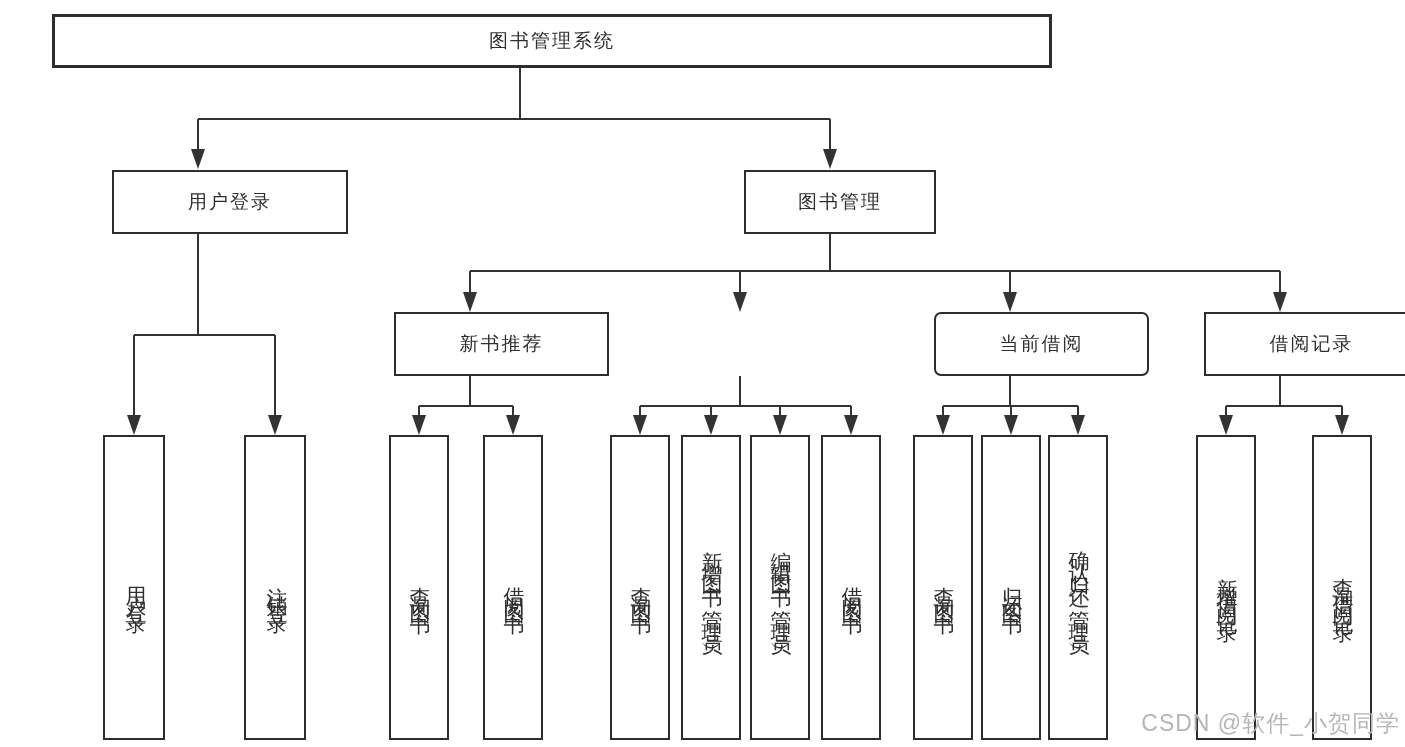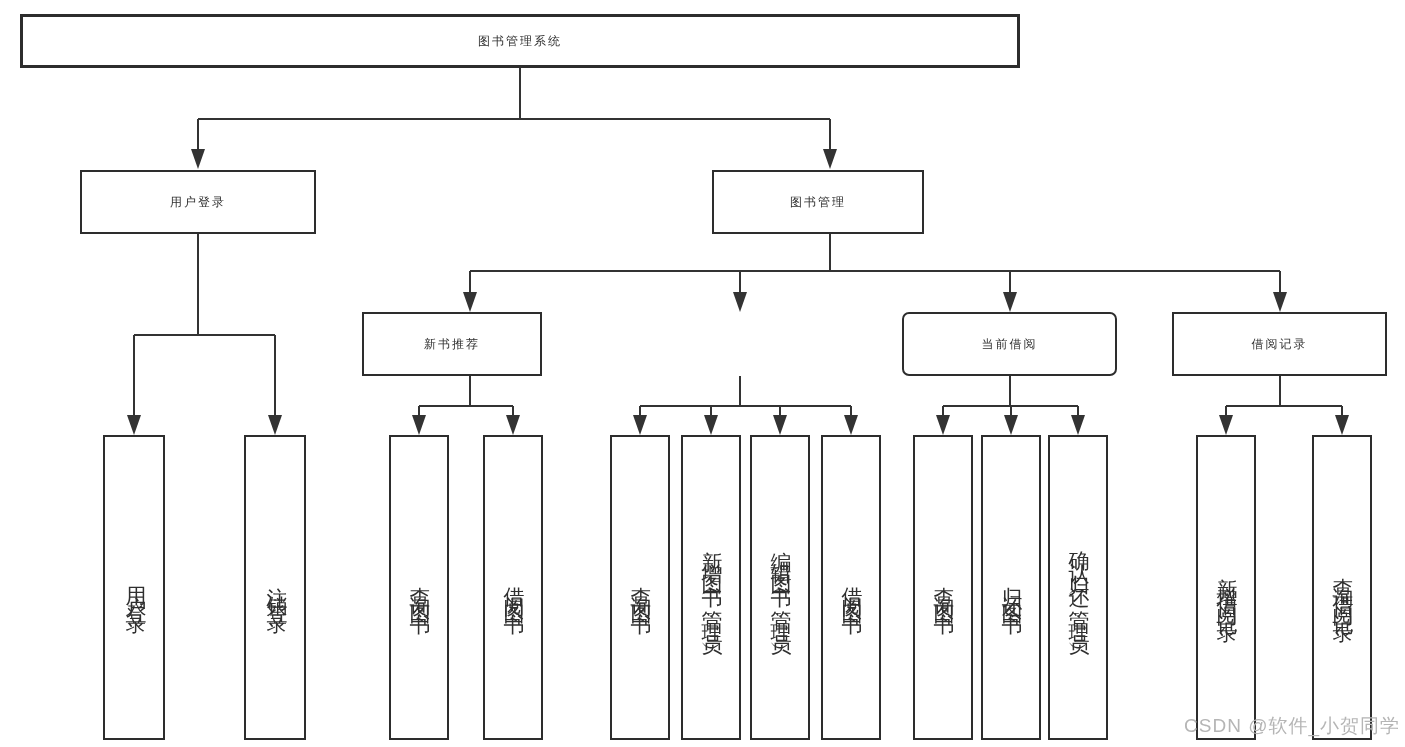--- a/index.html
+++ b/index.html
@@ -16,35 +16,35 @@
     font-family:"Liberation Sans","DejaVu Sans",sans-serif;
     color:var(--text);
   }
   .connector{position:absolute;left:0;top:0;}
   .connector path{fill:none;stroke:var(--line);stroke-width:2;}
   .connector polygon{fill:var(--line);stroke:none;}
   .node{
     position:absolute;box-sizing:border-box;background:#fff;
     border:2px solid var(--box-border);
     display:flex;align-items:center;justify-content:center;
-    font-size:12px;letter-spacing:2px;white-space:nowrap;
+    font-size:19px;letter-spacing:2px;white-space:nowrap;margin-left:32px;
   }
   .node.root{border-width:3px;}
   .leaf{
     position:absolute;box-sizing:border-box;background:#fff;
     border:2px solid var(--box-border);
     top:435px;height:305px;width:60px;
     writing-mode:vertical-rl;text-orientation:mixed;
     text-align:center;line-height:54px;
     font-size:21px;letter-spacing:9px;
   }
   .leaf.long{letter-spacing:12px;}
   .watermark{
     position:absolute;right:5px;bottom:8px;z-index:10;
-    font-size:19px;color:var(--watermark);letter-spacing:1px;
+    font-size:23px;color:var(--watermark);letter-spacing:1px;
   }
 </style>
 </head>
 <body>
 
 <div class="stage">
 
   <svg class="connector" width="1405" height="747" viewBox="0 0 1405 747">
     <path d="M520 68 V119 M198 119 H830 M198 119 V152 M830 119 V152"></path>
     <path d="M198 234 V335 M134 335 H275 M134 335 V418 M275 335 V418"></path>
@@ -72,23 +72,23 @@
       <polygon points="1011,435 1004,415 1018,415"></polygon>
       <polygon points="1078,435 1071,415 1085,415"></polygon>
       <polygon points="1226,435 1219,415 1233,415"></polygon>
       <polygon points="1342,435 1335,415 1349,415"></polygon>
     </g>
   </svg>
 
   <div class="node root" style="left:20px;top:14px;width:1000px;height:54px;">图书管理系统</div>
 
   <div class="node" style="left:80px;top:170px;width:236px;height:64px;">用户登录</div>
-  <div class="node" style="left:712px;top:170px;width:212px;height:64px;text-align:right;">图书管理</div>
+  <div class="node" style="left:712px;top:170px;width:192px;height:64px;text-align:right;">图书管理</div>
 
-  <div class="node" style="left:362px;top:312px;width:180px;height:64px;">新书推荐</div>
+  <div class="node" style="left:362px;top:312px;width:215px;height:64px;">新书推荐</div>
   <div class="node" style="left:902px;top:312px;width:215px;height:64px;border-radius:7px;">当前借阅</div>
   <div class="node" style="left:1172px;top:312px;width:215px;height:64px;">借阅记录</div>
 
   <div class="leaf" style="left:103px;width:62px;">用户登录</div>
   <div class="leaf" style="left:244px;width:62px;">注销登录</div>
 
   <div class="leaf" style="left:389px;">查询图书</div>
   <div class="leaf" style="left:483px;">借阅图书</div>
 
   <div class="leaf" style="left:610px;">查询图书</div>

